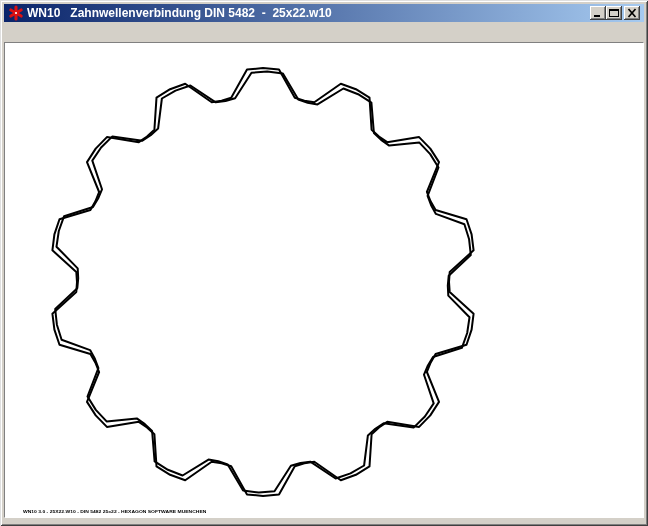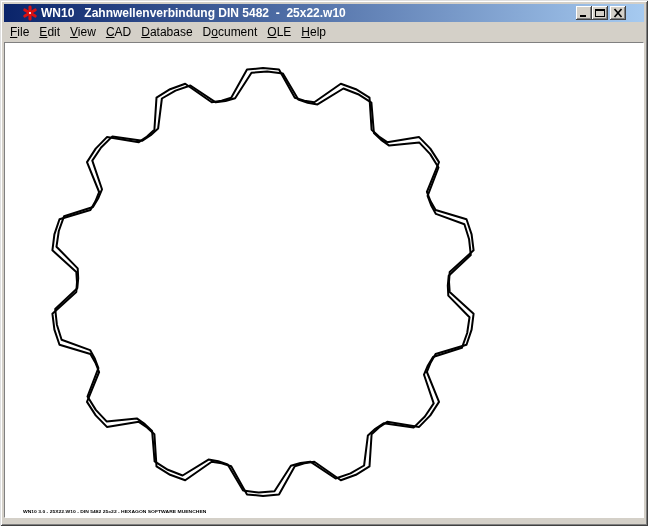--- a/index.html
+++ b/index.html
@@ -7,21 +7,21 @@
   .window{
     position:relative;width:648px;height:526px;background:#d4d0c8;
     font-family:"Liberation Sans",sans-serif;
     box-shadow: inset 1px 1px 0 #dfdfdf, inset -1px -1px 0 #404040,
                 inset 2px 2px 0 #ffffff, inset -2px -2px 0 #808080;
     overflow:hidden;
   }
   .titlebar{
     position:absolute;left:4px;top:4px;right:4px;height:18px;
     background:linear-gradient(to right,#0a246a,#a6caf0);
-    display:flex;align-items:center;padding:0 18px;
+    display:flex;align-items:center;padding:0 4px;
   }
   .app-icon{width:16px;height:16px;flex:0 0 16px;margin-right:3px;}
   .title-text{
     flex:1;color:#ffffff;font-size:12px;font-weight:bold;
     white-space:pre;overflow:hidden;line-height:18px;
   }
   .wbtns{display:flex;align-items:center;}
   .wbtn{
     width:16px;height:14px;background:#d4d0c8;margin-left:0;
     box-shadow: inset -1px -1px 0 #404040, inset 1px 1px 0 #ffffff,
@@ -82,30 +82,20 @@
       </div>
       <div class="wbtn close">
         <svg width="12" height="10" viewBox="0 0 12 10">
           <line x1="2.5" y1="1" x2="9.5" y2="9" stroke="#000" stroke-width="1.6"></line>
           <line x1="9.5" y1="1" x2="2.5" y2="9" stroke="#000" stroke-width="1.6"></line>
         </svg>
       </div>
     </div>
   </div>
 
-  <div class="menubar">
-      <span class="menu-item"><u>F</u>ile</span>
-      <span class="menu-item"><u>E</u>dit</span>
-      <span class="menu-item"><u>V</u>iew</span>
-      <span class="menu-item"><u>C</u>AD</span>
-      <span class="menu-item"><u>D</u>atabase</span>
-      <span class="menu-item">D<u>o</u>cument</span>
-      <span class="menu-item"><u>O</u>LE</span>
-      <span class="menu-item"><u>H</u>elp</span>
-    </div>
 
   <div class="canvas">
     <svg id="gear-svg" width="638" height="474" viewBox="0 0 638 474">
         <path d="M242.0 26.6 L258.0 25.0 L274.0 26.6 L289.8 54.7 L299.4 57.7 L309.3 59.2 L335.8 40.7 L350.9 46.2 L364.5 54.6 L366.6 86.8 L374.0 93.6 L382.2 99.2 L414.1 94.1 L425.3 105.6 L434.0 119.1 L421.9 149.0 L425.6 158.3 L430.6 167.0 L461.5 176.2 L466.6 191.4 L468.6 207.3 L444.7 229.0 L444.0 239.0 L444.7 249.0 L468.6 270.7 L466.6 286.6 L461.5 301.8 L430.6 311.0 L425.6 319.7 L421.9 329.0 L434.0 358.9 L425.3 372.4 L414.1 383.9 L382.2 378.8 L374.0 384.4 L366.6 391.2 L364.5 423.4 L350.9 431.8 L335.8 437.3 L309.3 418.8 L299.4 420.3 L289.8 423.3 L274.0 451.4 L258.0 453.0 L242.0 451.4 L226.2 423.3 L216.6 420.3 L206.7 418.8 L180.2 437.3 L165.1 431.8 L151.5 423.4 L149.4 391.2 L142.0 384.4 L133.8 378.8 L101.9 383.9 L90.7 372.4 L82.0 358.9 L94.1 329.0 L90.4 319.7 L85.4 311.0 L54.5 301.8 L49.4 286.6 L47.4 270.7 L71.3 249.0 L72.0 239.0 L71.3 229.0 L47.4 207.3 L49.4 191.4 L54.5 176.2 L85.4 167.0 L90.4 158.3 L94.1 149.0 L82.0 119.1 L90.7 105.6 L101.9 94.1 L133.8 99.2 L142.0 93.6 L149.4 86.8 L151.5 54.6 L165.1 46.2 L180.2 40.7 L206.7 59.2 L216.6 57.7 L226.2 54.7 Z" fill="none" stroke="#000000" stroke-width="2" stroke-linejoin="round" stroke-linecap="round"></path>
         <path d="M246.5 29.8 L262.2 28.5 L277.9 30.4 L293.3 56.6 L302.7 59.7 L312.5 61.4 L338.4 45.5 L353.1 51.2 L366.4 59.7 L368.9 90.0 L376.1 96.9 L384.2 102.6 L414.4 99.6 L425.2 111.1 L433.5 124.5 L422.6 152.9 L426.1 162.2 L430.9 170.9 L459.4 181.2 L464.1 196.3 L465.8 212.0 L443.7 232.8 L442.8 242.7 L443.3 252.6 L464.5 274.3 L462.2 290.0 L456.9 304.8 L428.0 314.0 L422.9 322.5 L419.0 331.7 L428.7 360.4 L419.9 373.5 L408.6 384.6 L378.6 380.3 L370.3 385.8 L362.9 392.4 L359.1 422.5 L345.5 430.4 L330.6 435.5 L305.3 418.7 L295.5 420.0 L285.9 422.7 L269.5 448.2 L253.8 449.5 L238.1 447.6 L222.7 421.4 L213.3 418.3 L203.5 416.6 L177.6 432.5 L162.9 426.8 L149.6 418.3 L147.1 388.0 L139.9 381.1 L131.8 375.4 L101.6 378.4 L90.8 366.9 L82.5 353.5 L93.4 325.1 L89.9 315.8 L85.1 307.1 L56.6 296.8 L51.9 281.7 L50.2 266.0 L72.3 245.2 L73.2 235.3 L72.7 225.4 L51.5 203.7 L53.8 188.0 L59.1 173.2 L88.0 164.0 L93.1 155.5 L97.0 146.3 L87.3 117.6 L96.1 104.5 L107.4 93.4 L137.4 97.7 L145.7 92.2 L153.1 85.6 L156.9 55.5 L170.5 47.6 L185.4 42.5 L210.7 59.3 L220.5 58.0 L230.1 55.3 Z" fill="none" stroke="#000000" stroke-width="2" stroke-linejoin="round" stroke-linecap="round"></path>
       </svg>
     <div class="stamp">WN10 3.0 - 25X22.W10 - DIN 5482 25x22 - HEXAGON SOFTWARE MUENCHEN</div>
   </div>
 
 </div>

